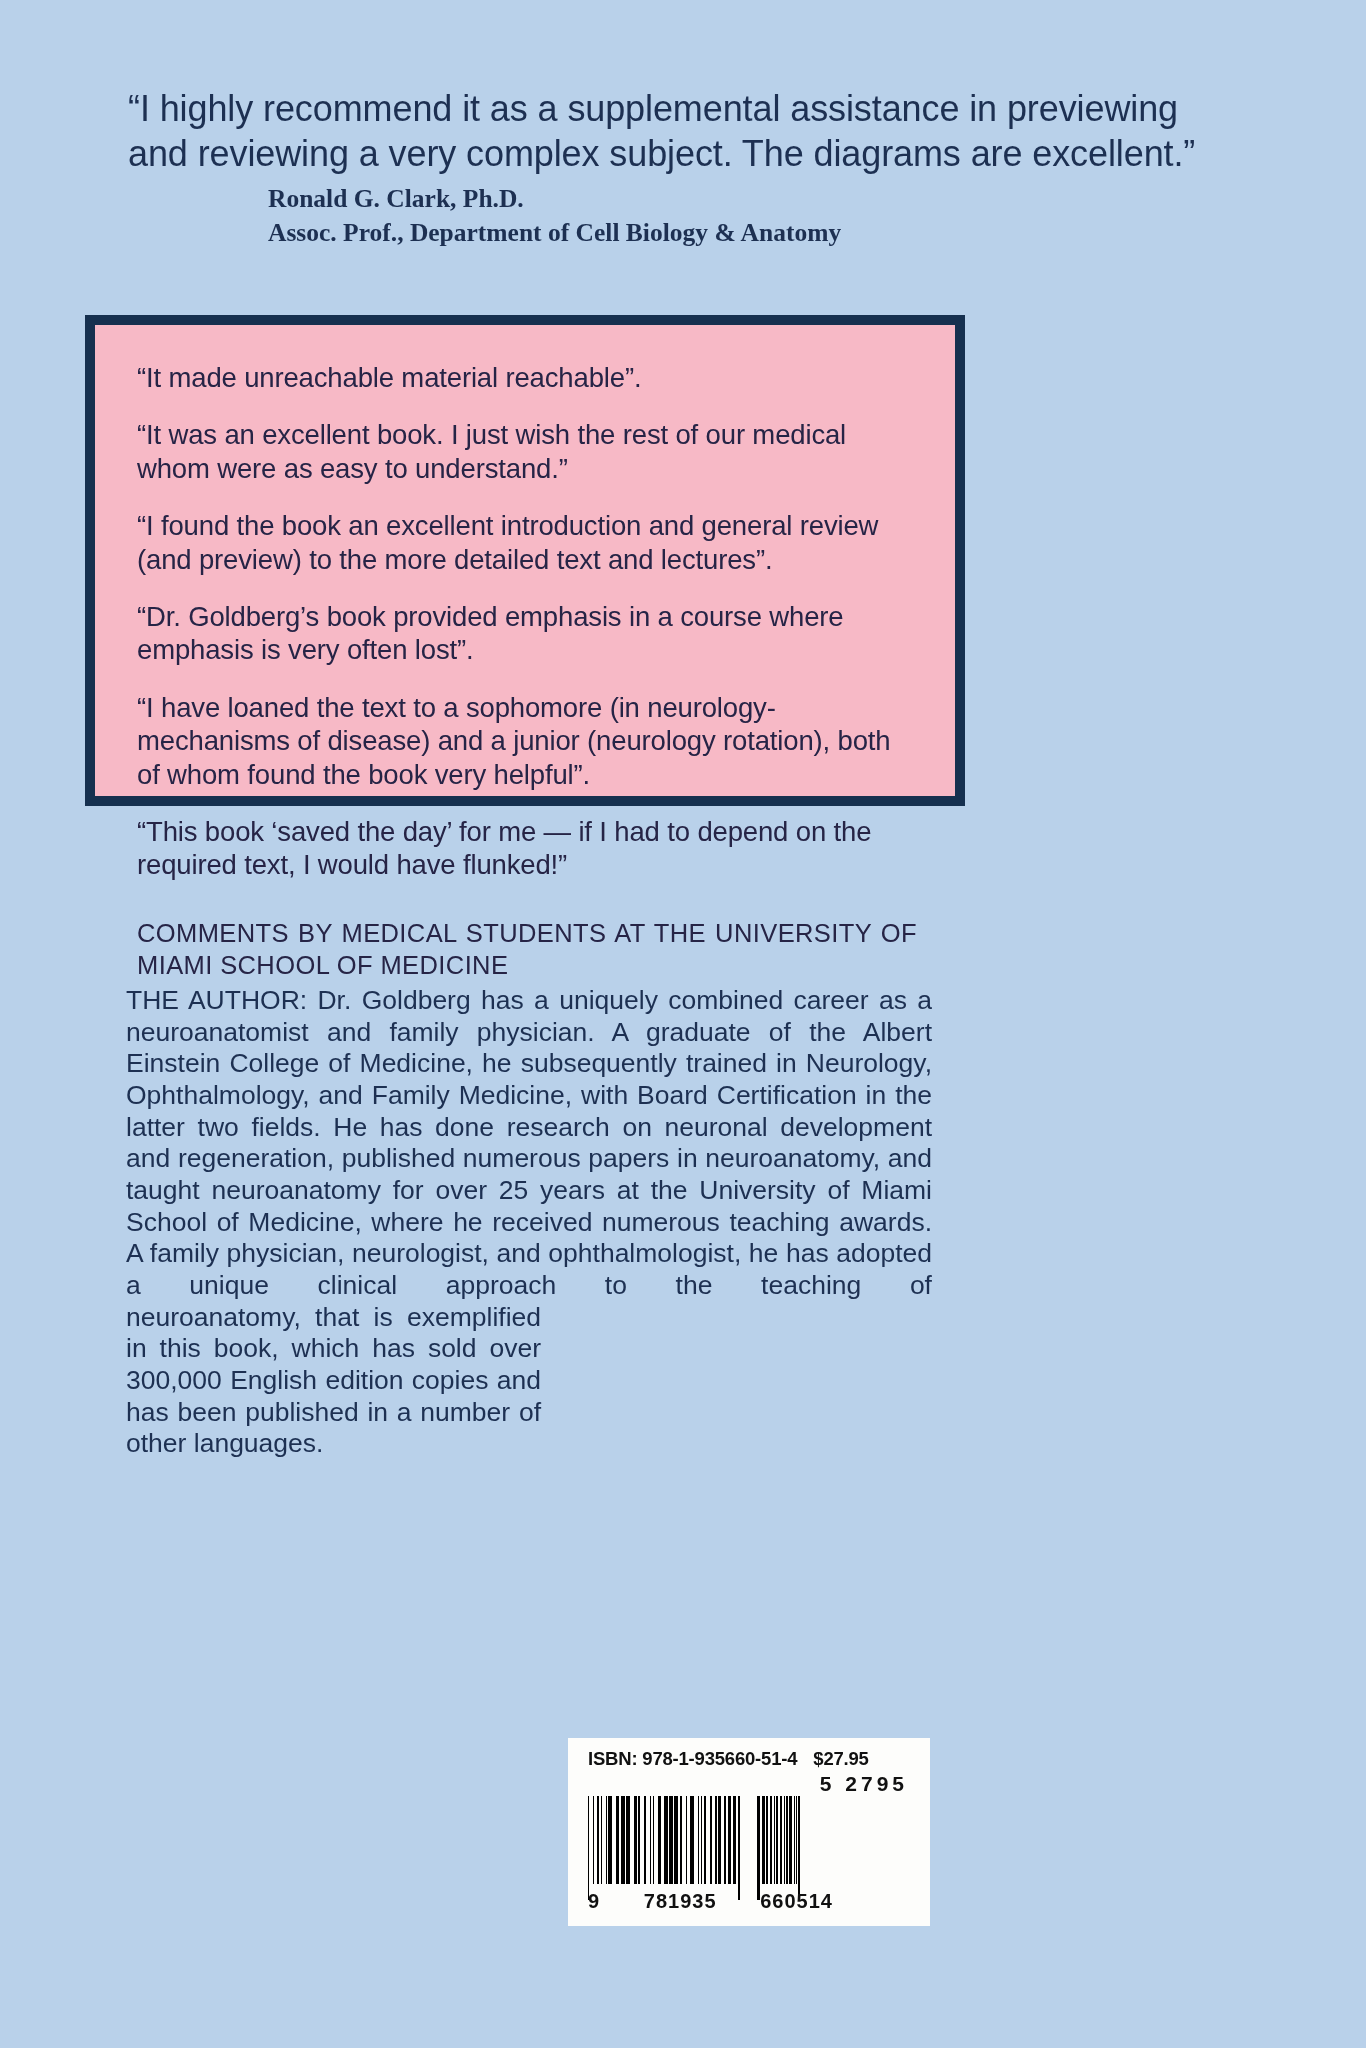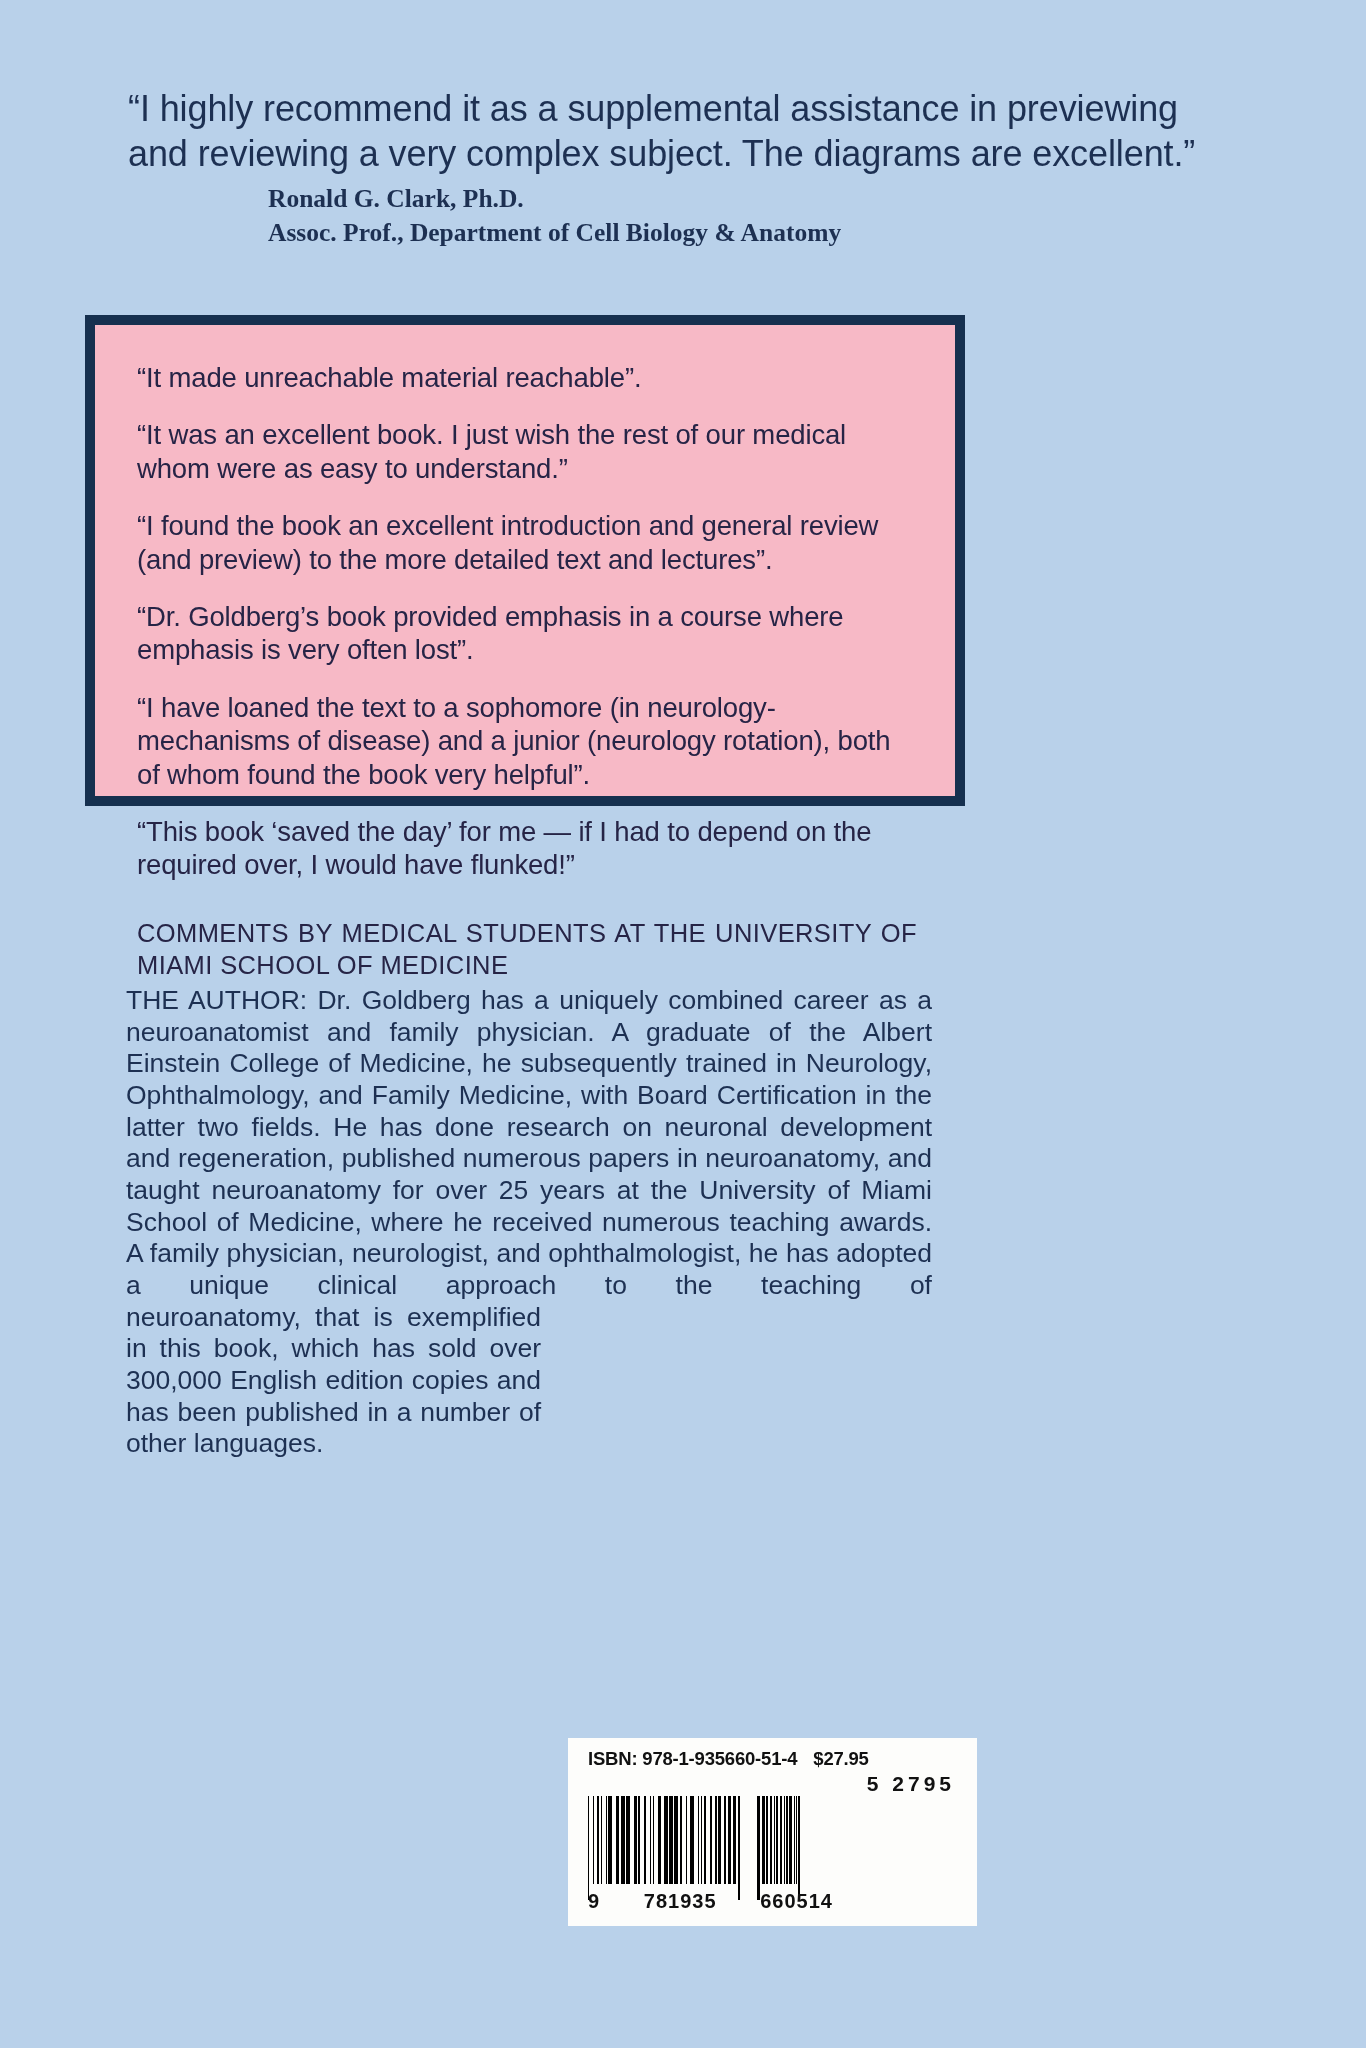--- a/index.html
+++ b/index.html
@@ -93,21 +93,21 @@
     width: 415px;
     text-align: justify;
     text-align-last: left;
   }
 
   
   .barcode-panel {
     position: absolute;
     left: 568px;
     top: 1738px;
-    width: 409px;
+    width: 362px;
     height: 188px;
     background: #fdfdfb;
     box-sizing: border-box;
     padding: 10px 14px 8px 20px;
   }
   .isbn-line {
     font-size: 18.5px;
     font-weight: bold;
     letter-spacing: -0.2px;
     color: #111;
@@ -167,21 +167,21 @@
     <div>Ronald G. Clark, Ph.D.</div>
     <div>Assoc. Prof., Department of Cell Biology &amp; Anatomy</div>
   </div>
 
   <div class="quote-box">
     <p>“It made unreachable material reachable”.</p>
     <p>“It was an excellent book. I just wish the rest of our medical whom were as easy to understand.”</p>
     <p>“I found the book an excellent introduction and general review (and preview) to the more detailed text and lectures”.</p>
     <p>“Dr. Goldberg’s book provided emphasis in a course where emphasis is very often lost”.</p>
     <p>“I have loaned the text to a sophomore (in neurology-mechanisms of disease) and a junior (neurology rotation), both of whom found the book very helpful”.</p>
-    <p>“This book ‘saved the day’ for me — if I had to depend on the required over, I would have flunked!”</p>
+    <p>“This book ‘saved the day’ for me — if I had to depend on the required text, I would have flunked!”</p>
     <p class="caps">COMMENTS BY MEDICAL STUDENTS AT THE UNIVERSITY OF MIAMI SCHOOL OF MEDICINE</p>
   </div>
 
   <div class="author-block">
     <p class="author-wide">THE AUTHOR: Dr. Goldberg has a uniquely combined career as a neuroanatomist and family physician. A graduate of the Albert Einstein College of Medicine, he subsequently trained in Neurology, Ophthalmology, and Family Medicine, with Board Certification in the latter two fields. He has done research on neuronal development and regeneration, published numerous papers in neuroanatomy, and taught neuroanatomy for over 25 years at the University of Miami School of Medicine, where he received numerous teaching awards. A family physician, neurologist, and ophthalmologist, he has adopted a unique clinical approach to the teaching of</p>
     <p class="author-narrow">neuroanatomy, that is exemplified in this book, which has sold over 300,000 English edition copies and has been published in a number of other languages.</p>
   </div>
 
   <div class="barcode-panel">
     <div class="isbn-line">

